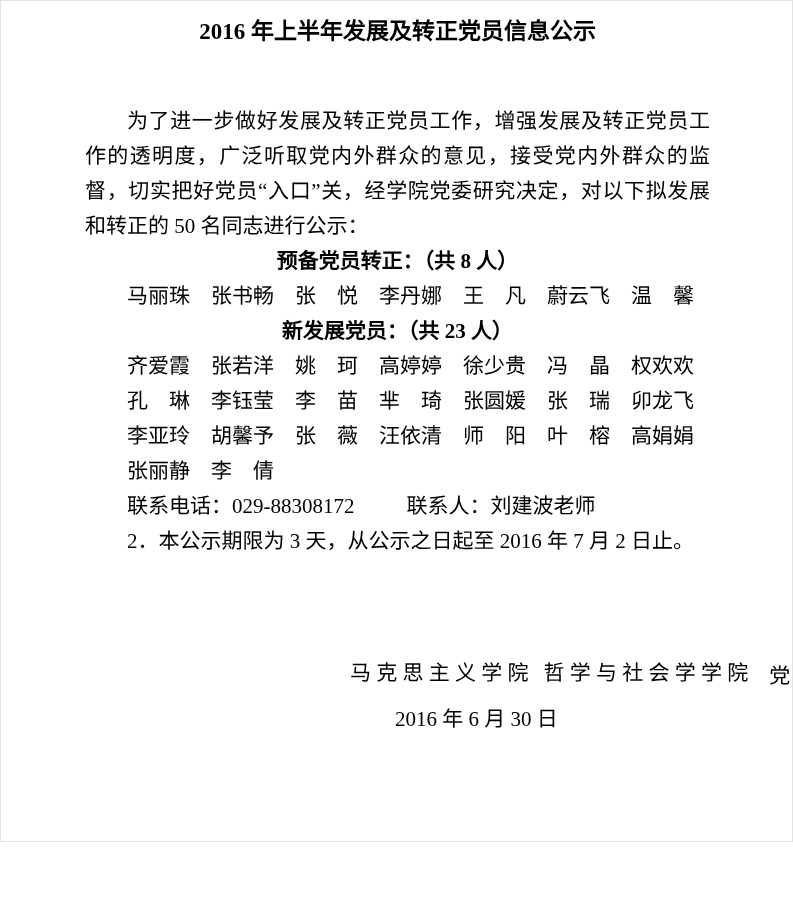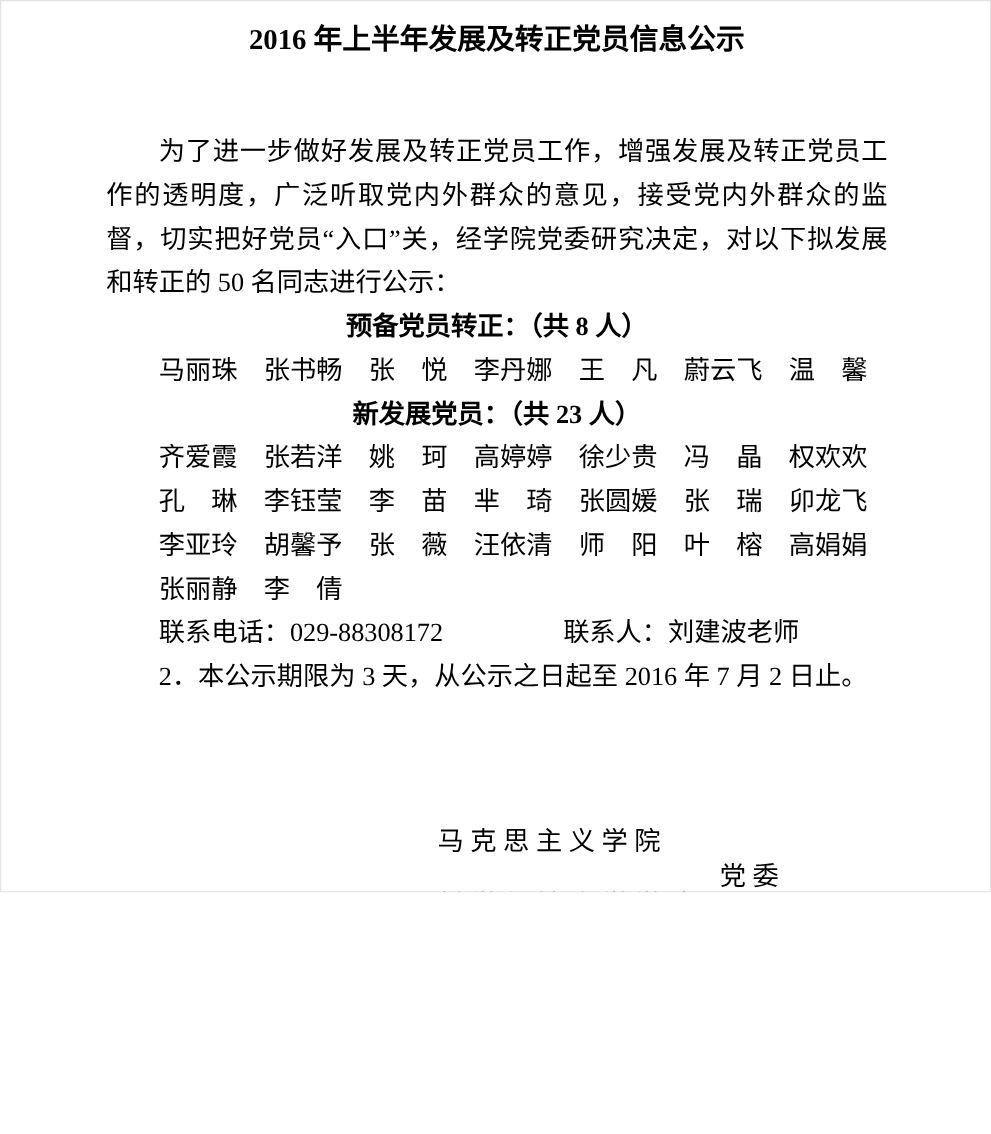--- a/index.html
+++ b/index.html
@@ -3,21 +3,21 @@
 <meta charset="utf-8">
 <style>
   html, body {
     margin: 0;
     padding: 0;
     background: #ffffff;
   }
   .page {
     position: relative;
     width: 793px;
-    height: 714px;
+    height: 842px;
     box-sizing: border-box;
     background: #ffffff;
     border: 1px solid #e3e3e3;
     padding: 13px 82px 0 84px;
     font-family: "Liberation Serif", "DejaVu Serif", serif;
     color: #000000;
     overflow: hidden;
   }
   .doc-title {
     font-size: 23px;
@@ -50,31 +50,31 @@
     padding-left: 42px;
     white-space: pre-wrap;
   }
   .contact-line {
     font-size: 21px;
     line-height: 35px;
     margin: 0;
     padding-left: 42px;
   }
   .contact-person {
-    margin-left: 96px;
+    margin-left: 52px;
   }
   .sign-row {
     display: flex;
     align-items: center;
     margin-top: 97px;
     margin-left: 265px;
   }
   .sign-org {
     display: flex;
-    flex-direction: column;
+    flex-direction: row;
     gap: 15px;
   }
   .sign-org-line {
     font-size: 21px;
     line-height: 35px;
     white-space: pre;
   }
   .sign-suffix {
     font-size: 21px;
     margin-left: 21px;

